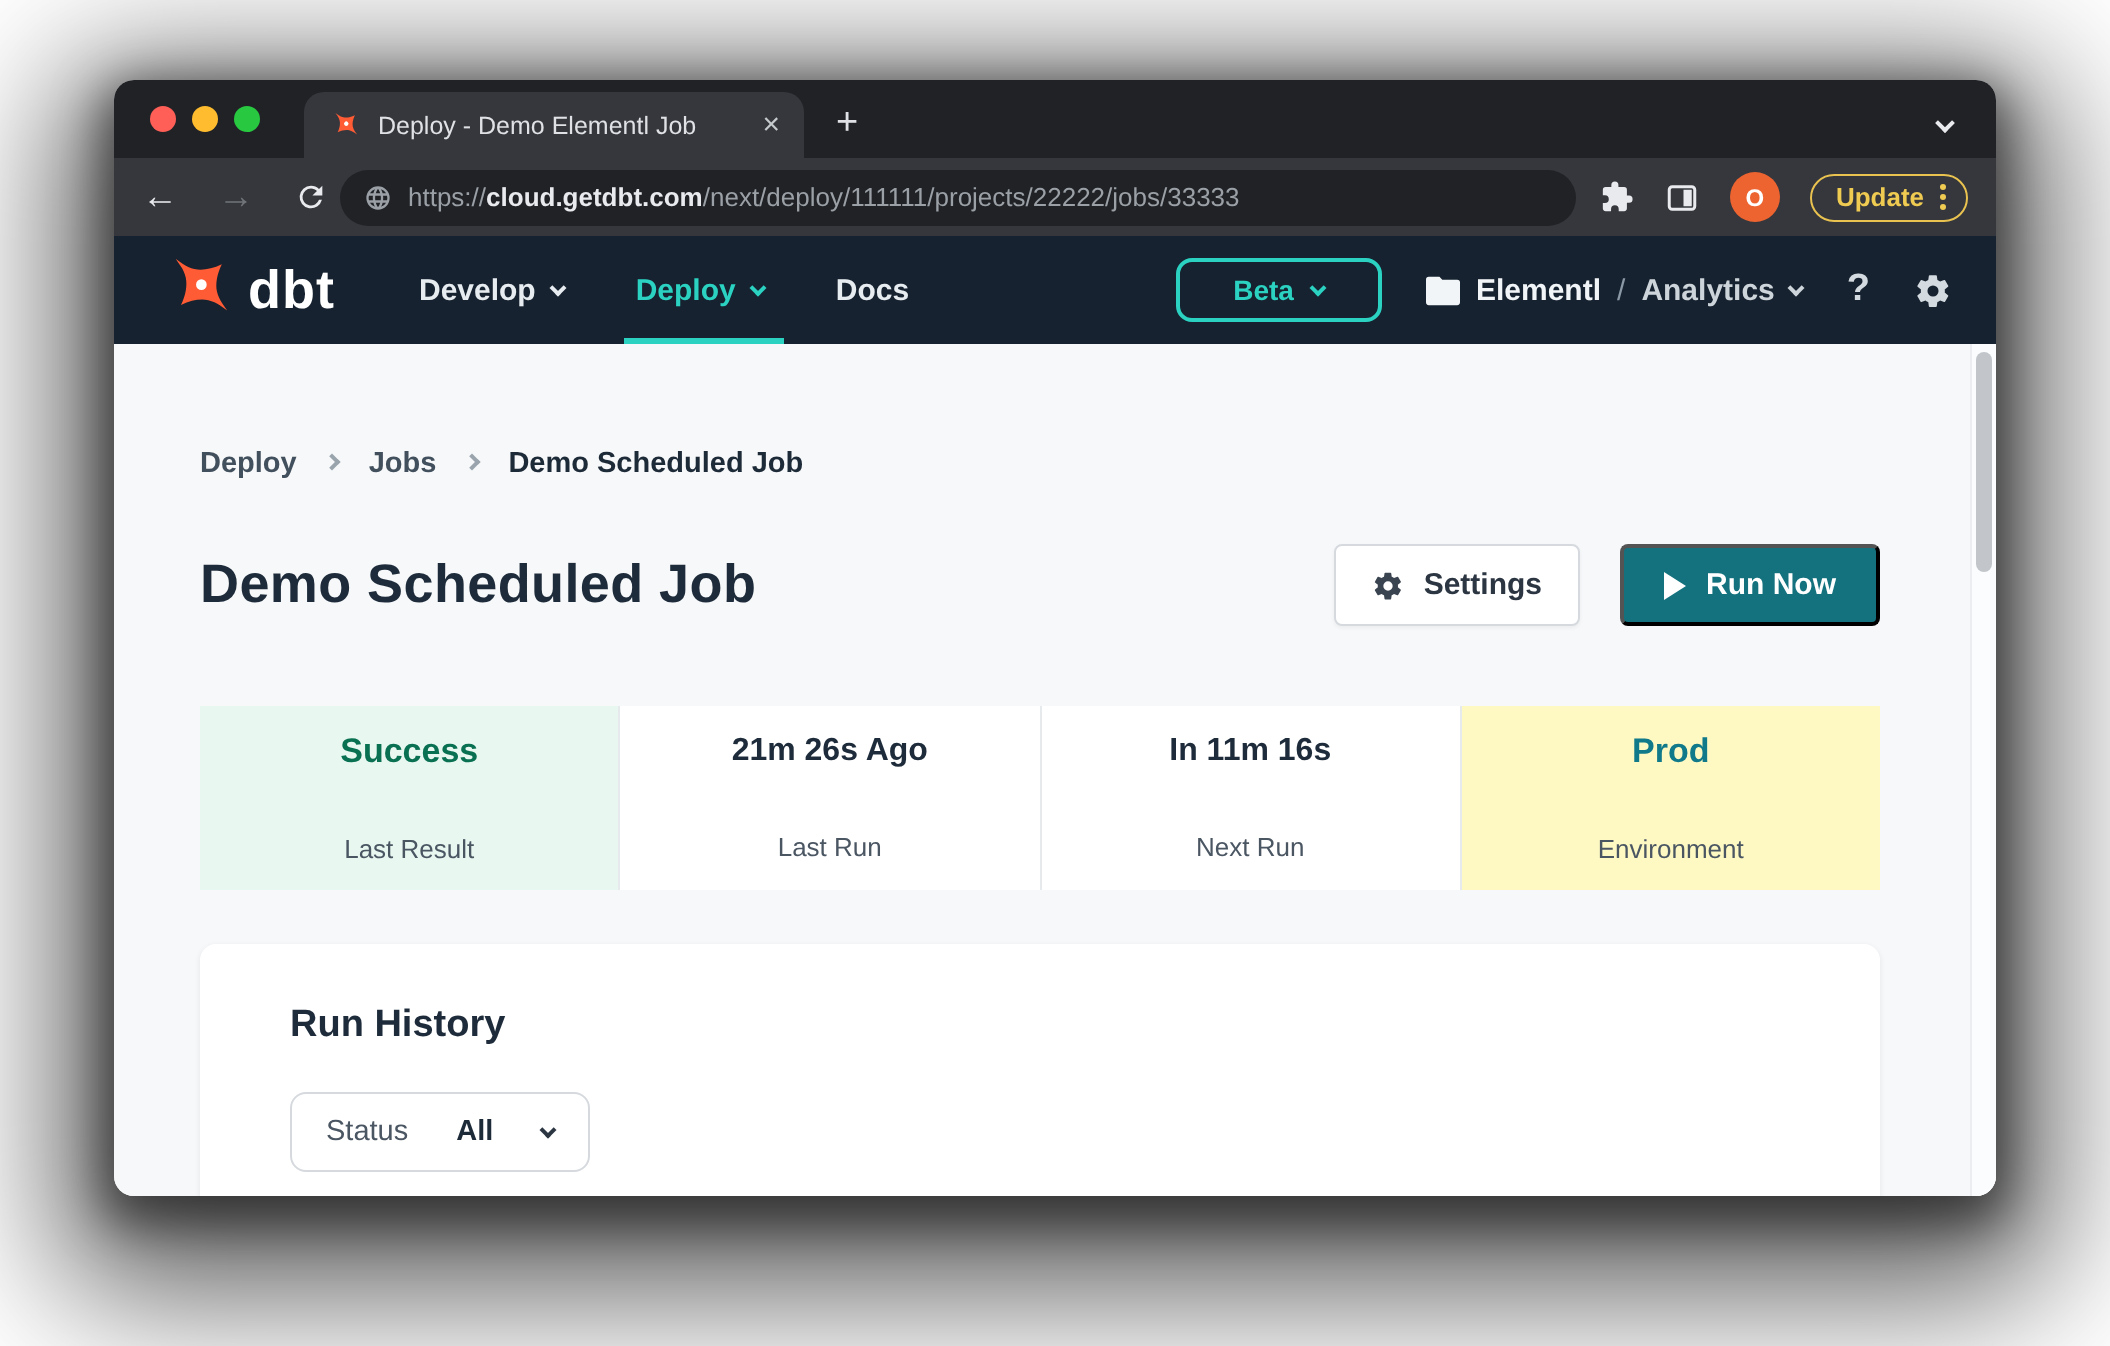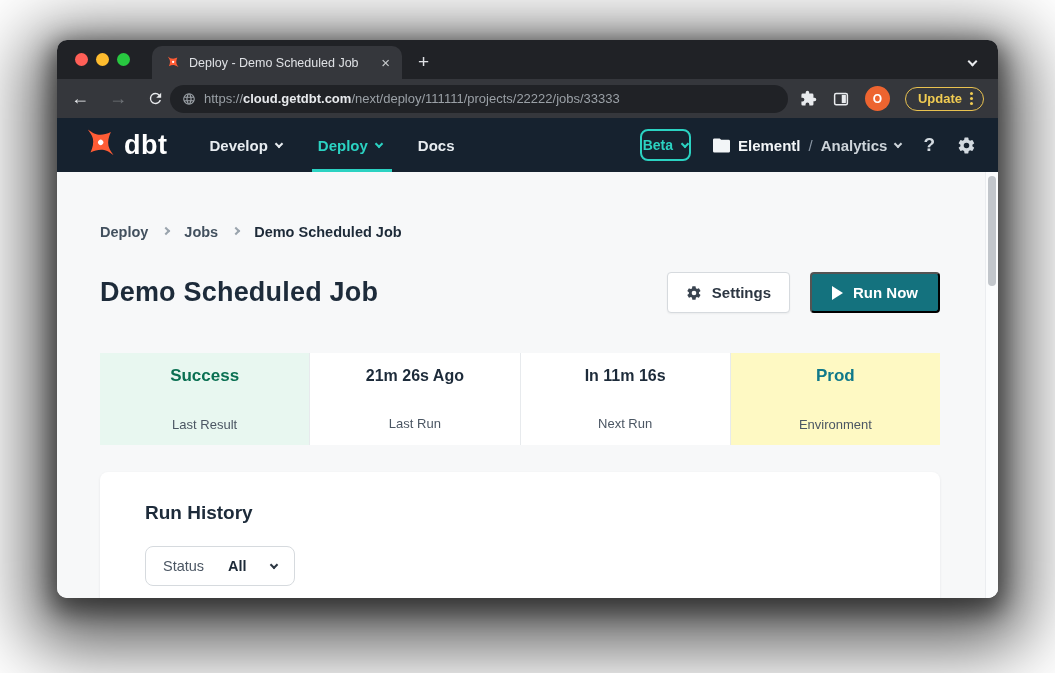--- a/index.html
+++ b/index.html
@@ -54,21 +54,21 @@
   .dbtnav { height:54px; background:#16222f; display:flex; align-items:center; padding:0 22px 0 22px; }
   .brand { display:flex; align-items:center; gap:7px; margin-right:42px; }
   .brand-text { color:#ffffff; font-size:27px; font-weight:700; letter-spacing:0.5px; }
   .nav-item { position:relative; height:54px; display:flex; align-items:center; gap:8px;
     color:#e7ecf0; font-size:15px; font-weight:700; margin-right:36px; }
   .nav-item .chev { width:6px; height:6px; margin-top:-3px; }
   .nav-item.active { color:#2bd2c2; }
   .nav-item.active::after { content:""; position:absolute; left:-6px; right:-10px; bottom:0; height:3px; background:#2bd2c2; }
   .nav-right { margin-left:auto; display:flex; align-items:center; gap:22px; }
   .beta-pill { display:flex; align-items:center; gap:9px; color:#2bd2c2; border:2px solid #2bd2c2;
-    border-radius:8px; padding:6px 1px; font-size:14px; font-weight:700; }
+    border-radius:8px; padding:6px 27px; font-size:14px; font-weight:700; }
   .beta-pill .chev { width:6px; height:6px; margin-top:-3px; }
   .acct { display:flex; align-items:center; gap:8px; font-size:15px; }
   .acct-name { color:#f2f5f7; font-weight:700; }
   .acct-sep { color:#8b98a5; }
   .acct-proj { color:#cdd4da; font-weight:700; }
   .acct .chev { width:6px; height:6px; margin-top:-3px; color:#cdd4da; }
   .help-q { color:#d3dae0; font-size:19px; font-weight:700; }
 
   
   .content { position:relative; height:465px; background:#f7f8f9; overflow:hidden; }
@@ -118,21 +118,21 @@
         <span class="light yellow"></span>
         <span class="light green"></span>
       </div>
       <div class="tab">
         <span>
           <svg class="icon-svg" width="16" height="16" viewBox="0 0 100 100" style="transform:rotate(45deg)">
             <path fill="#ff5c35" d="M50 2c5 14 12 24 21 30 5 3 10 5 16 6l11 2-11 2c-6 1-11 3-16 6-9 6-16 16-21 30-5-14-12-24-21-30-5-3-10-5-16-6L2 40l11-2c6-1 11-3 16-6 9-6 16-16 21-30z"></path>
             <circle cx="50" cy="40" r="7" fill="#ffffff"></circle>
           </svg>
         </span>
-        <span class="tab-title">Deploy - Demo Scheduled Job</span>
+        <span class="tab-title">Deploy - Demo Elementl Job</span>
         <span class="tab-close">×</span>
       </div>
       <span class="newtab">+</span>
       <span class="chev strip-chevron" style="color:#e8eaed"></span>
     </div>
 
     <div class="toolbar">
       <span class="nav-arrow">←</span>
       <span class="nav-arrow disabled">→</span>
       <span>

